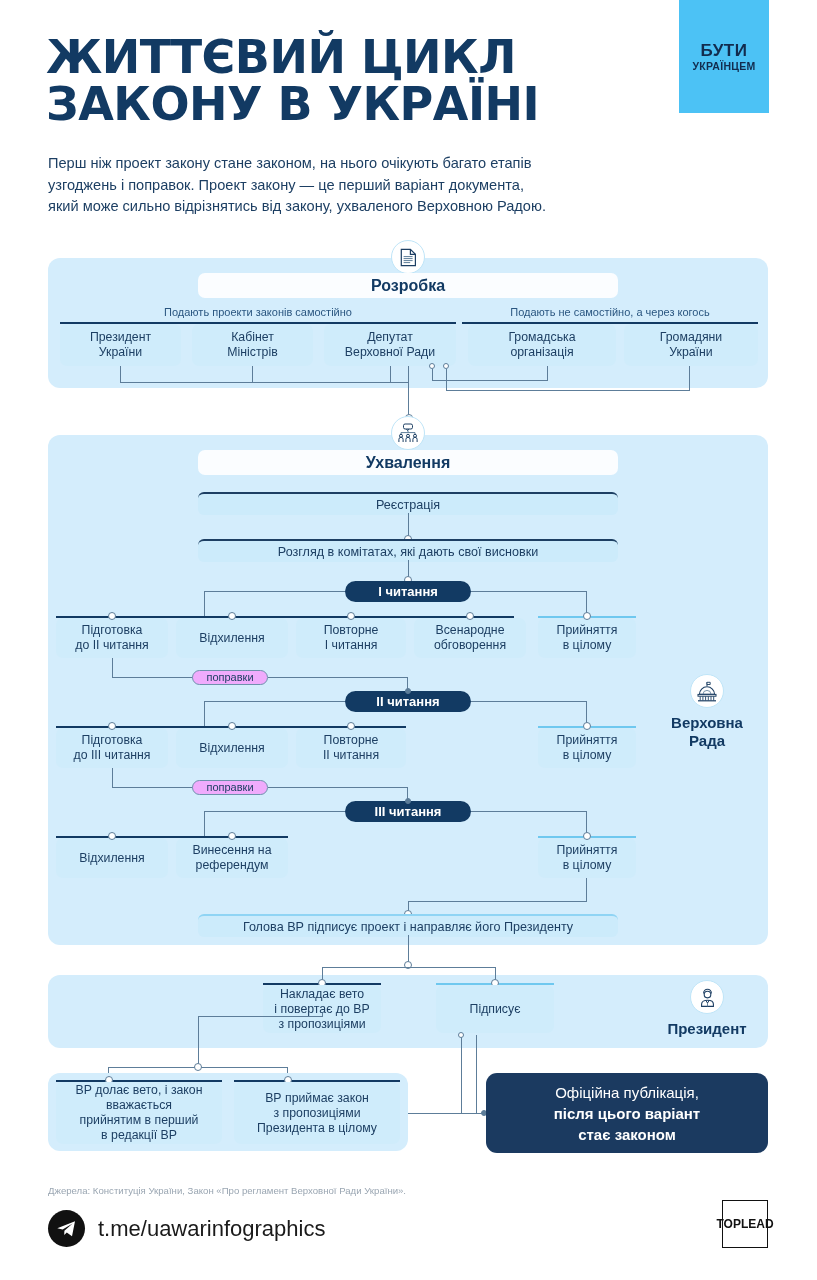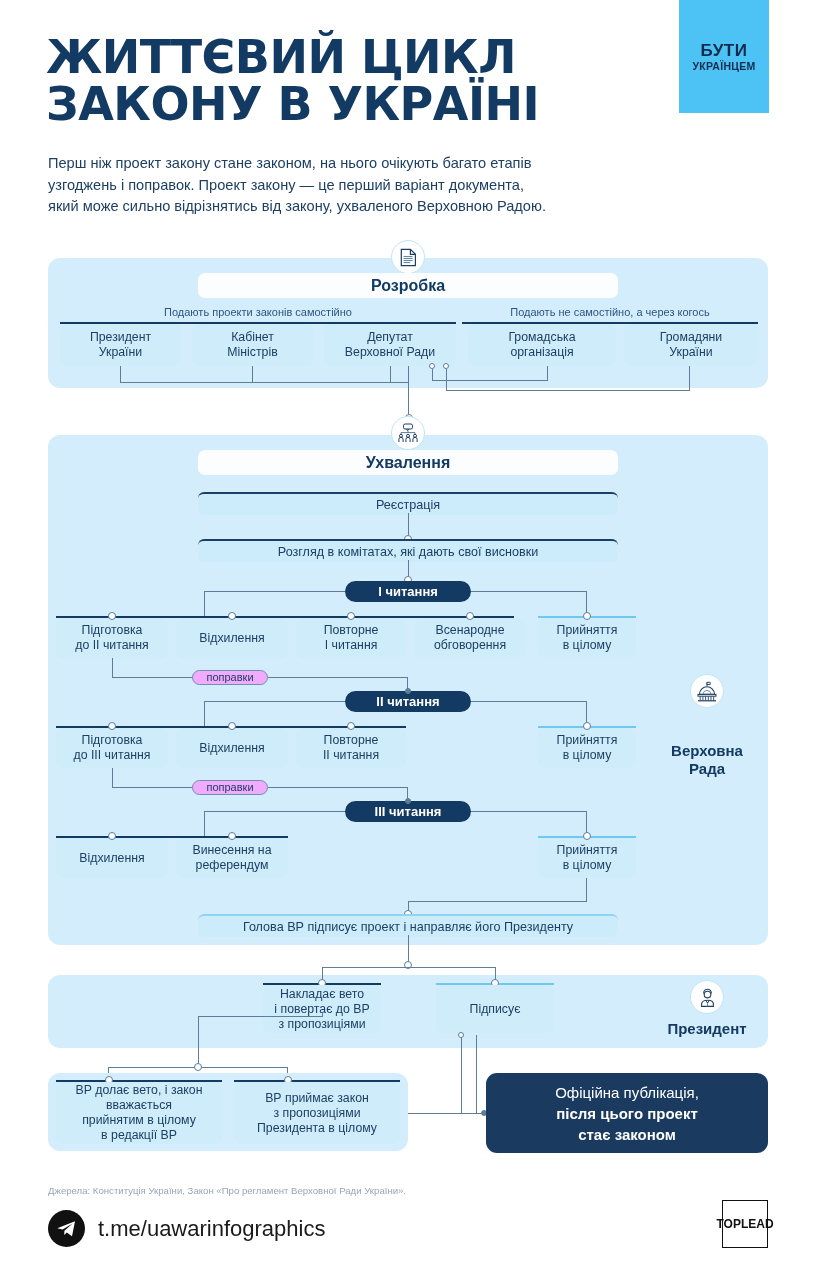--- a/index.html
+++ b/index.html
@@ -392,21 +392,21 @@
         <line x1="4.2" y1="15.4" x2="4.2" y2="19.4"></line>
         <line x1="6.9" y1="15.4" x2="6.9" y2="19.4"></line>
         <line x1="9.6" y1="15.4" x2="9.6" y2="19.4"></line>
         <line x1="12.3" y1="15.4" x2="12.3" y2="19.4"></line>
         <line x1="15" y1="15.4" x2="15" y2="19.4"></line>
         <line x1="17.7" y1="15.4" x2="17.7" y2="19.4"></line>
       </g>
       <line x1="2" y1="19.8" x2="20" y2="19.8" stroke="#1d3f63" stroke-width="1.2"></line>
     </svg>
   </div>
-  <div class="actor-label" style="left:650px;top:714px;width:114px;margin-top:28px;">
+  <div class="actor-label" style="left:650px;top:714px;width:114px;">
     <div>Верховна</div>
     <div>Рада</div>
   </div>
 
   <div class="ln lnv" style="left:408px;top:935px;height:32px;"></div>
   <div class="node" style="left:404px;top:961px;"></div>
 
   <div class="panel" style="left:48px;top:975px;width:720px;height:73px;"></div>
 
   <div class="ln lnh" style="left:322px;top:967px;width:174px;"></div>
@@ -452,41 +452,41 @@
 
   <div class="grouprule" style="left:56px;top:1080px;width:166px;"></div>
   <div class="grouprule" style="left:234px;top:1080px;width:166px;"></div>
   <div class="node" style="left:105px;top:1076px;"></div>
   <div class="node" style="left:284px;top:1076px;"></div>
 
   <div class="card plain" style="left:56px;top:1082px;width:166px;height:62px;">
     <div>
       <div>ВР долає вето, і закон</div>
       <div>вважається</div>
-      <div>прийнятим в цілому</div>
+      <div>прийнятим в перший</div>
       <div>в редакції ВР</div>
     </div>
   </div>
   <div class="card plain" style="left:234px;top:1082px;width:166px;height:62px;">
     <div>
       <div>ВР приймає закон</div>
       <div>з пропозиціями</div>
       <div>Президента в цілому</div>
     </div>
   </div>
 
   <div class="ln lnh" style="left:408px;top:1113px;width:76px;"></div>
   <div class="ln lnv" style="left:461px;top:1035px;height:79px;"></div>
   <div class="ln lnv" style="left:476px;top:1035px;height:79px;"></div>
   <div class="node sm" style="left:458px;top:1032px;"></div>
   <div class="node filled sm" style="left:481px;top:1110px;"></div>
 
   <div class="result" style="left:486px;top:1073px;width:282px;height:80px;">
     <div>Офіційна публікація,</div>
-    <div class="b">після цього проект</div>
+    <div class="b">після цього варіант</div>
     <div class="b">стає законом</div>
   </div>
 
   <div class="sources">Джерела: Конституція України, Закон «Про регламент Верховної Ради України».</div>
 
   <div class="tg">
     <div class="tg-circle">
       <svg width="21" height="18" viewBox="0 0 21 18" aria-hidden="true">
         <path d="M1.3 8.2 19 1.3l-3 15-5.2-3.9-2.6 2.5.2-4.2 8.2-7.3-10 6.2z" fill="#ffffff"></path>
       </svg>

